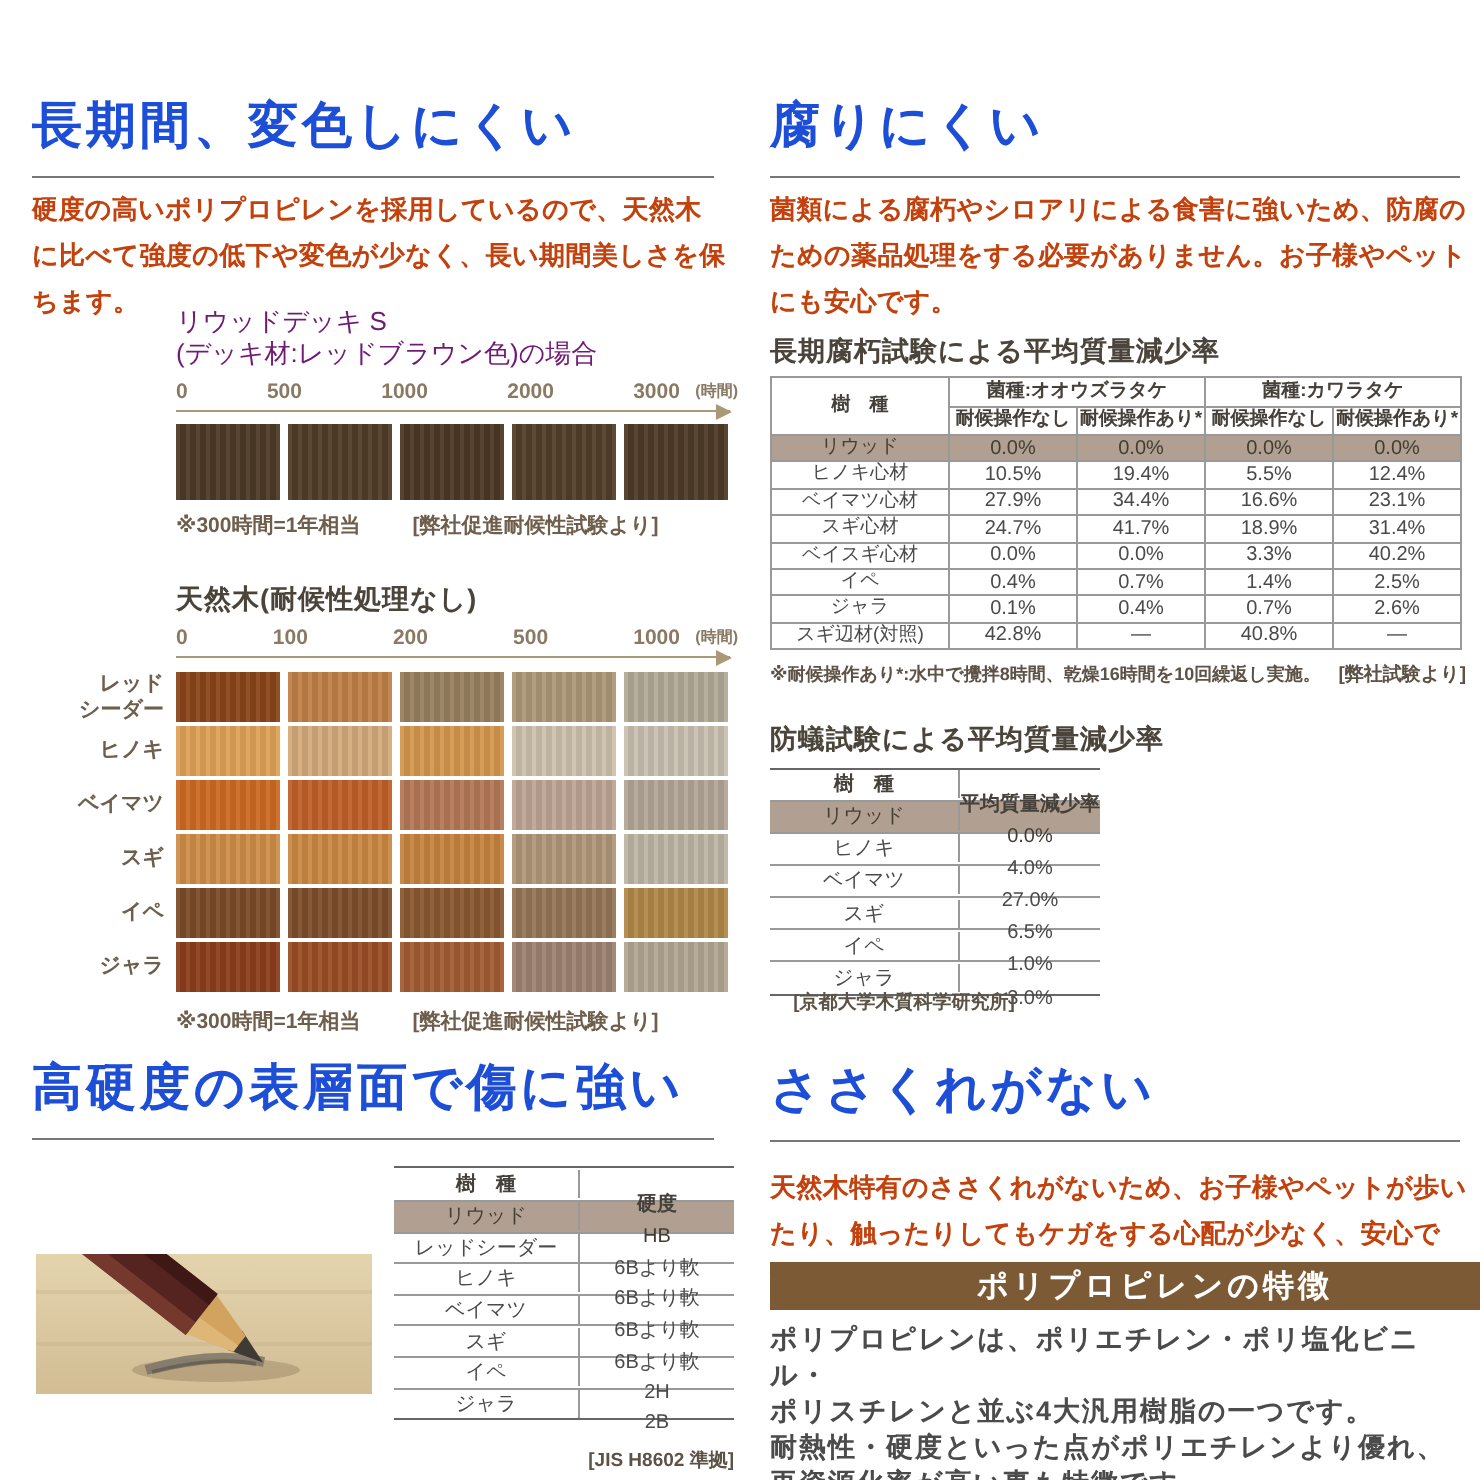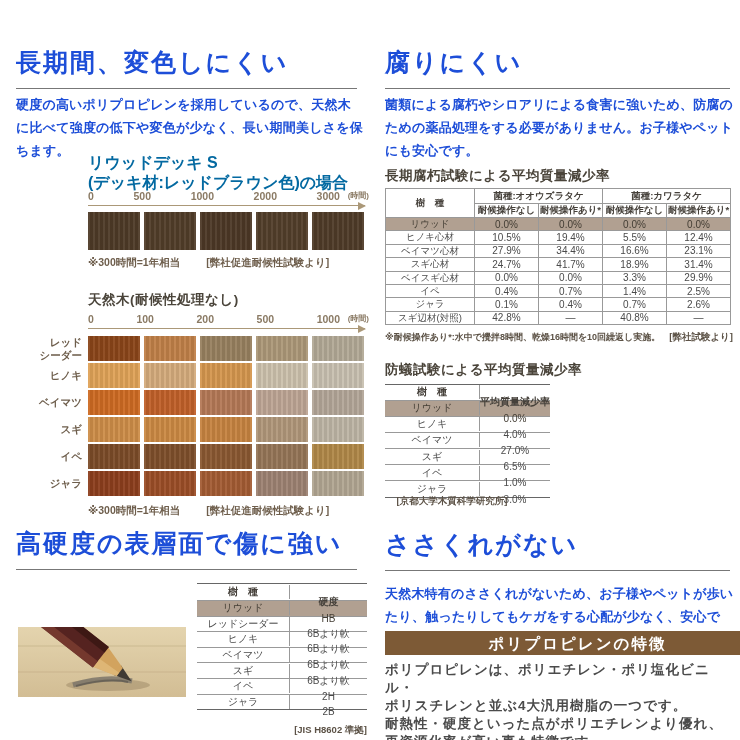--- a/index.html
+++ b/index.html
@@ -7,23 +7,23 @@
         font-family:"Liberation Sans","DejaVu Sans",sans-serif;color:#4a4a4a;}
   .abs{position:absolute;}
 
   
   .top-banner{left:10px;top:8px;width:720px;height:30px;background:#7d5a36;border-radius:4px;
     color:#fff;font-weight:700;font-size:20px;letter-spacing:2px;text-align:center;line-height:31px;}
 
   
   .sec-heading{font-family:"Liberation Serif","DejaVu Serif",serif;font-size:25px;font-weight:600;
     color:#1d4ed8;letter-spacing:2px;padding-bottom:9px;border-bottom:1px solid #777;}
-  .body-text{font-size:13px;font-weight:700;color:#1d4ed8;line-height:1.78;letter-spacing:0.2px;}
-
-  .sub-label{font-size:16px;font-weight:700;color:#0369a1;line-height:1.25;white-space:pre-line;}
+  .body-text{font-size:13px;font-weight:700;color:#c2410c;line-height:1.78;letter-spacing:0.2px;}
+
+  .sub-label{font-size:13px;font-weight:400;color:#701a75;line-height:1.25;white-space:pre-line;}
   .dark-label{font-size:13.5px;font-weight:700;color:#4a443a;letter-spacing:0.5px;}
 
   
   .axis{width:277px;}
   .axis-ticks{display:flex;justify-content:space-between;width:252px;font-size:10.5px;
     font-weight:700;color:#8a7a64;}
   .axis-unit{position:absolute;right:-4px;top:0;font-size:8px;font-weight:700;color:#8a7a64;text-align:right;}
   .axis-line{position:relative;margin-top:3px;width:277px;height:1px;background:#ab9878;}
   .axis-line::after{content:'';position:absolute;right:-1px;top:-3.5px;width:0;height:0;
     border-left:8px solid #ab9878;border-top:4px solid transparent;border-bottom:4px solid transparent;}
@@ -300,21 +300,21 @@
           <td>24.7%</td>
           <td>41.7%</td>
           <td>18.9%</td>
           <td>31.4%</td>
         </tr>
         <tr>
           <td class="name">ベイスギ心材</td>
           <td>0.0%</td>
           <td>0.0%</td>
           <td>3.3%</td>
-          <td>29.9%</td>
+          <td>40.2%</td>
         </tr>
         <tr>
           <td class="name">イペ</td>
           <td>0.4%</td>
           <td>0.7%</td>
           <td>1.4%</td>
           <td>2.5%</td>
         </tr>
         <tr>
           <td class="name">ジャラ</td>

